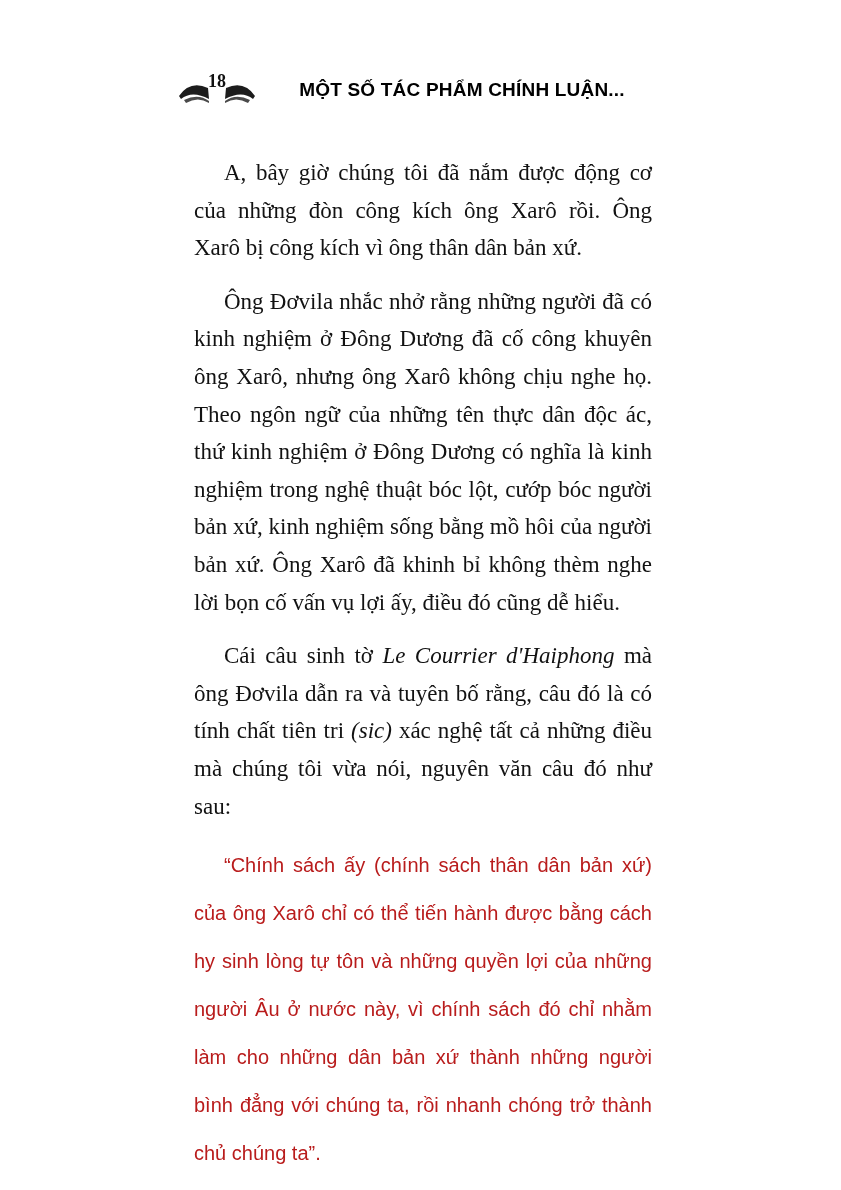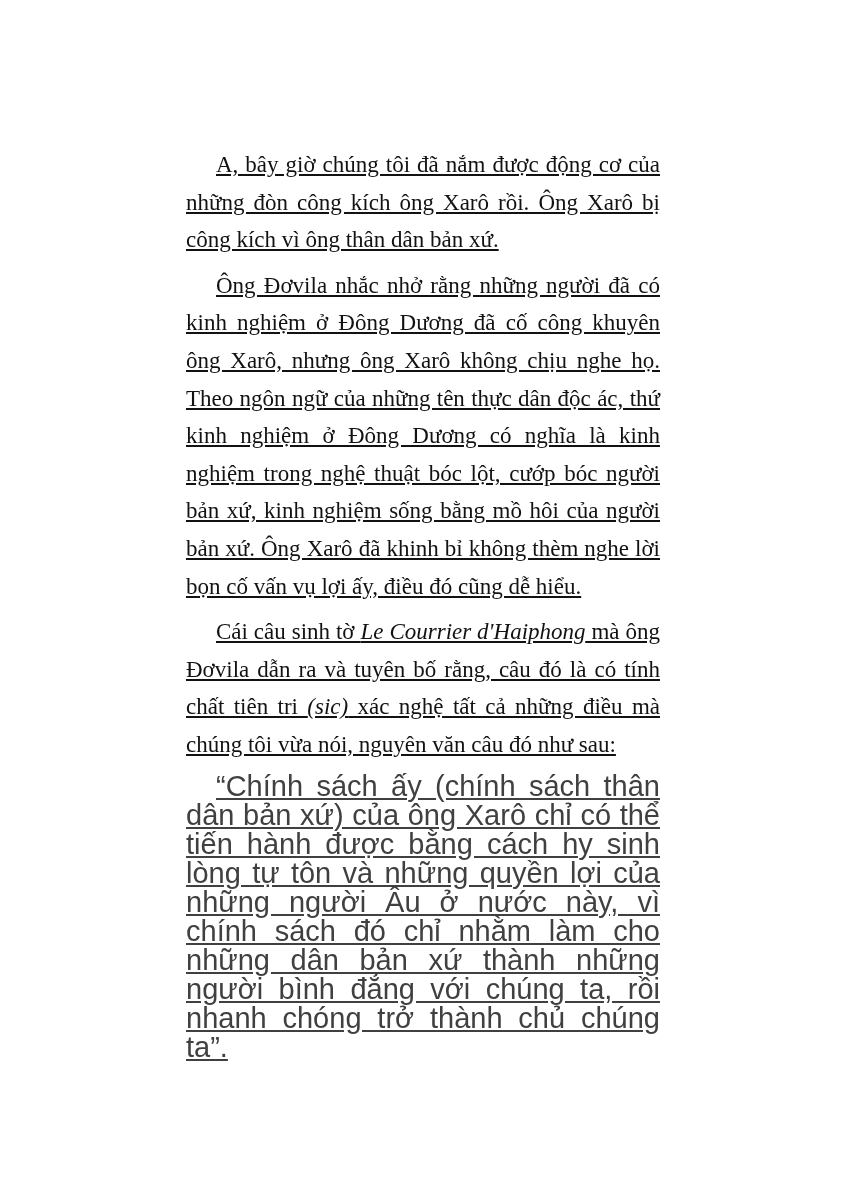--- a/index.html
+++ b/index.html
@@ -62,44 +62,55 @@
   }
 
   
   .text-block {
     position: absolute;
     top: 138px;
     left: 178px;
     width: 490px;
   }
   .para {
-    margin: 8px;
+    margin: 16px;
     text-indent: 30px;
     text-align: justify;
     font-family: "Liberation Serif", "DejaVu Serif", serif;
     font-size: 23px;
     line-height: 37.6px;
     color: #121212;
-    text-decoration: underline;
   }
   .para .it {
     font-style: italic;
   }
   .para.quote {
     font-family: "Liberation Sans", "DejaVu Sans", sans-serif;
-    font-size: 29px;
-    line-height: 29px;
-    color: #404040;
+    font-size: 20px;
+    line-height: 48px;
+    color: #b91c1c;
   }
 </style>
 </head>
 <body>
 
 <div class="page">
 
+  <header class="page-header">
+    <div class="pagenum-group">
+      <svg width="78" height="30" viewBox="0 0 78 30" aria-hidden="true">
+        <path d="M1 20 Q 12 4, 30 12 L 31 23 Q 14 14, 3 23 Z" fill="#1c1c1c"></path>
+        <path d="M77 20 Q 66 4, 48 12 L 47 23 Q 64 14, 75 23 Z" fill="#1c1c1c"></path>
+        <path d="M6 24 Q 20 17, 31 25 L 31 27 Q 20 20, 8 27 Z" fill="#4a4a4a"></path>
+        <path d="M72 24 Q 58 17, 47 25 L 47 27 Q 58 20, 70 27 Z" fill="#4a4a4a"></path>
+      </svg>
+      <span class="page-number">18</span>
+    </div>
+    <div class="header-title">MỘT SỐ TÁC PHẨM CHÍNH LUẬN...</div>
+  </header>
 
   <main class="text-block">
       <p class="para"><span>A, bây giờ chúng tôi đã nắm được động cơ của những đòn công kích ông Xarô rồi. Ông Xarô bị công kích vì ông thân dân bản xứ.</span></p>
       <p class="para"><span>Ông Đơvila nhắc nhở rằng những người đã có kinh nghiệm ở Đông Dương đã cố công khuyên ông Xarô, nhưng ông Xarô không chịu nghe họ. Theo ngôn ngữ của những tên thực dân độc ác, thứ kinh nghiệm ở Đông Dương có nghĩa là kinh nghiệm trong nghệ thuật bóc lột, cướp bóc người bản xứ, kinh nghiệm sống bằng mồ hôi của người bản xứ. Ông Xarô đã khinh bỉ không thèm nghe lời bọn cố vấn vụ lợi ấy, điều đó cũng dễ hiểu.</span></p>
       <p class="para"><span>Cái câu sinh tờ </span><span class="it">Le Courrier d'Haiphong</span><span> mà ông Đơvila dẫn ra và tuyên bố rằng, câu đó là có tính chất tiên tri </span><span class="it">(sic)</span><span> xác nghệ tất cả những điều mà chúng tôi vừa nói, nguyên văn câu đó như sau:</span></p>
       <p class="para quote"><span>“Chính sách ấy (chính sách thân dân bản xứ) của ông Xarô chỉ có thể tiến hành được bằng cách hy sinh lòng tự tôn và những quyền lợi của những người Âu ở nước này, vì chính sách đó chỉ nhằm làm cho những dân bản xứ thành những người bình đẳng với chúng ta, rồi nhanh chóng trở thành chủ chúng ta”.</span></p>
     </main>
 
 </div>
 

